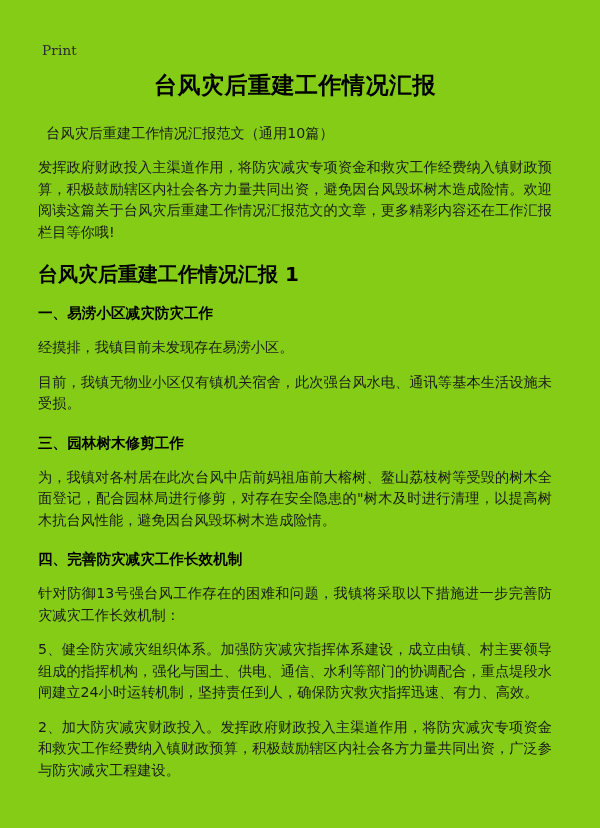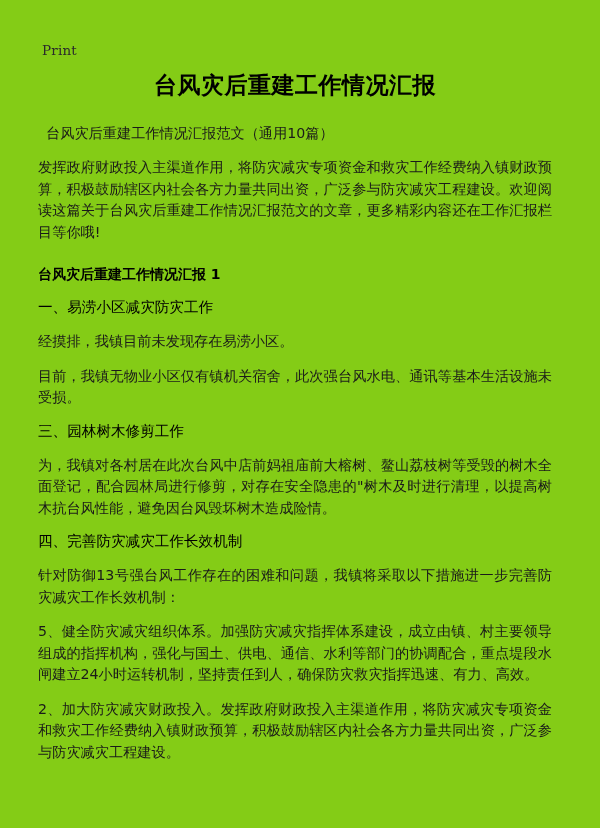--- a/index.html
+++ b/index.html
@@ -65,51 +65,51 @@
     margin: 13px 0 0 0;
     font-size: 14.2px;
     line-height: 21.5px;
     color: #1a1a1a;
     text-align: justify;
     text-justify: inter-ideograph;
     word-break: break-all;
   }
 
   h2.section-heading {
-    margin: 11px 0 0 0;
+    margin: 17px 0 0 0;
     font-size: 14.6px;
     line-height: 22px;
-    font-weight: normal;
+    font-weight: bold;
     color: #000000;
   }
 
   h3.doc-heading {
     margin: 20px 0 0 0;
-    font-size: 14px;
+    font-size: 20px;
     line-height: 22px;
     font-weight: bold;
     color: #000000;
   }
 
   .block + .block { margin-top: 0; }
 </style>
 </head>
 <body>
 
 <div class="page">
 
   <div class="print-label">Print</div>
 
   <div class="content">
 
     <h1 class="doc-title">台风灾后重建工作情况汇报</h1>
 
     <div class="subtitle">台风灾后重建工作情况汇报范文（通用10篇）</div>
 
-    <p class="body-text">发挥政府财政投入主渠道作用，将防灾减灾专项资金和救灾工作经费纳入镇财政预算，积极鼓励辖区内社会各方力量共同出资，广泛参与防灾减灾工程建设。欢迎阅读这篇关于台风灾后重建工作情况汇报范文的文章，更多精彩内容还在工作汇报栏目等你哦!</p>
+    <p class="body-text">发挥政府财政投入主渠道作用，将防灾减灾专项资金和救灾工作经费纳入镇财政预算，积极鼓励辖区内社会各方力量共同出资，避免因台风毁坏树木造成险情。欢迎阅读这篇关于台风灾后重建工作情况汇报范文的文章，更多精彩内容还在工作汇报栏目等你哦!</p>
 
     <h3 class="doc-heading">台风灾后重建工作情况汇报 1</h3>
 
     <div class="block">
       <h2 class="section-heading">一、易涝小区减灾防灾工作</h2>
       <p class="body-text">经摸排，我镇目前未发现存在易涝小区。</p>
     </div>
 
     <div class="block">
       <p class="body-text">目前，我镇无物业小区仅有镇机关宿舍，此次强台风水电、通讯等基本生活设施未受损。</p>

